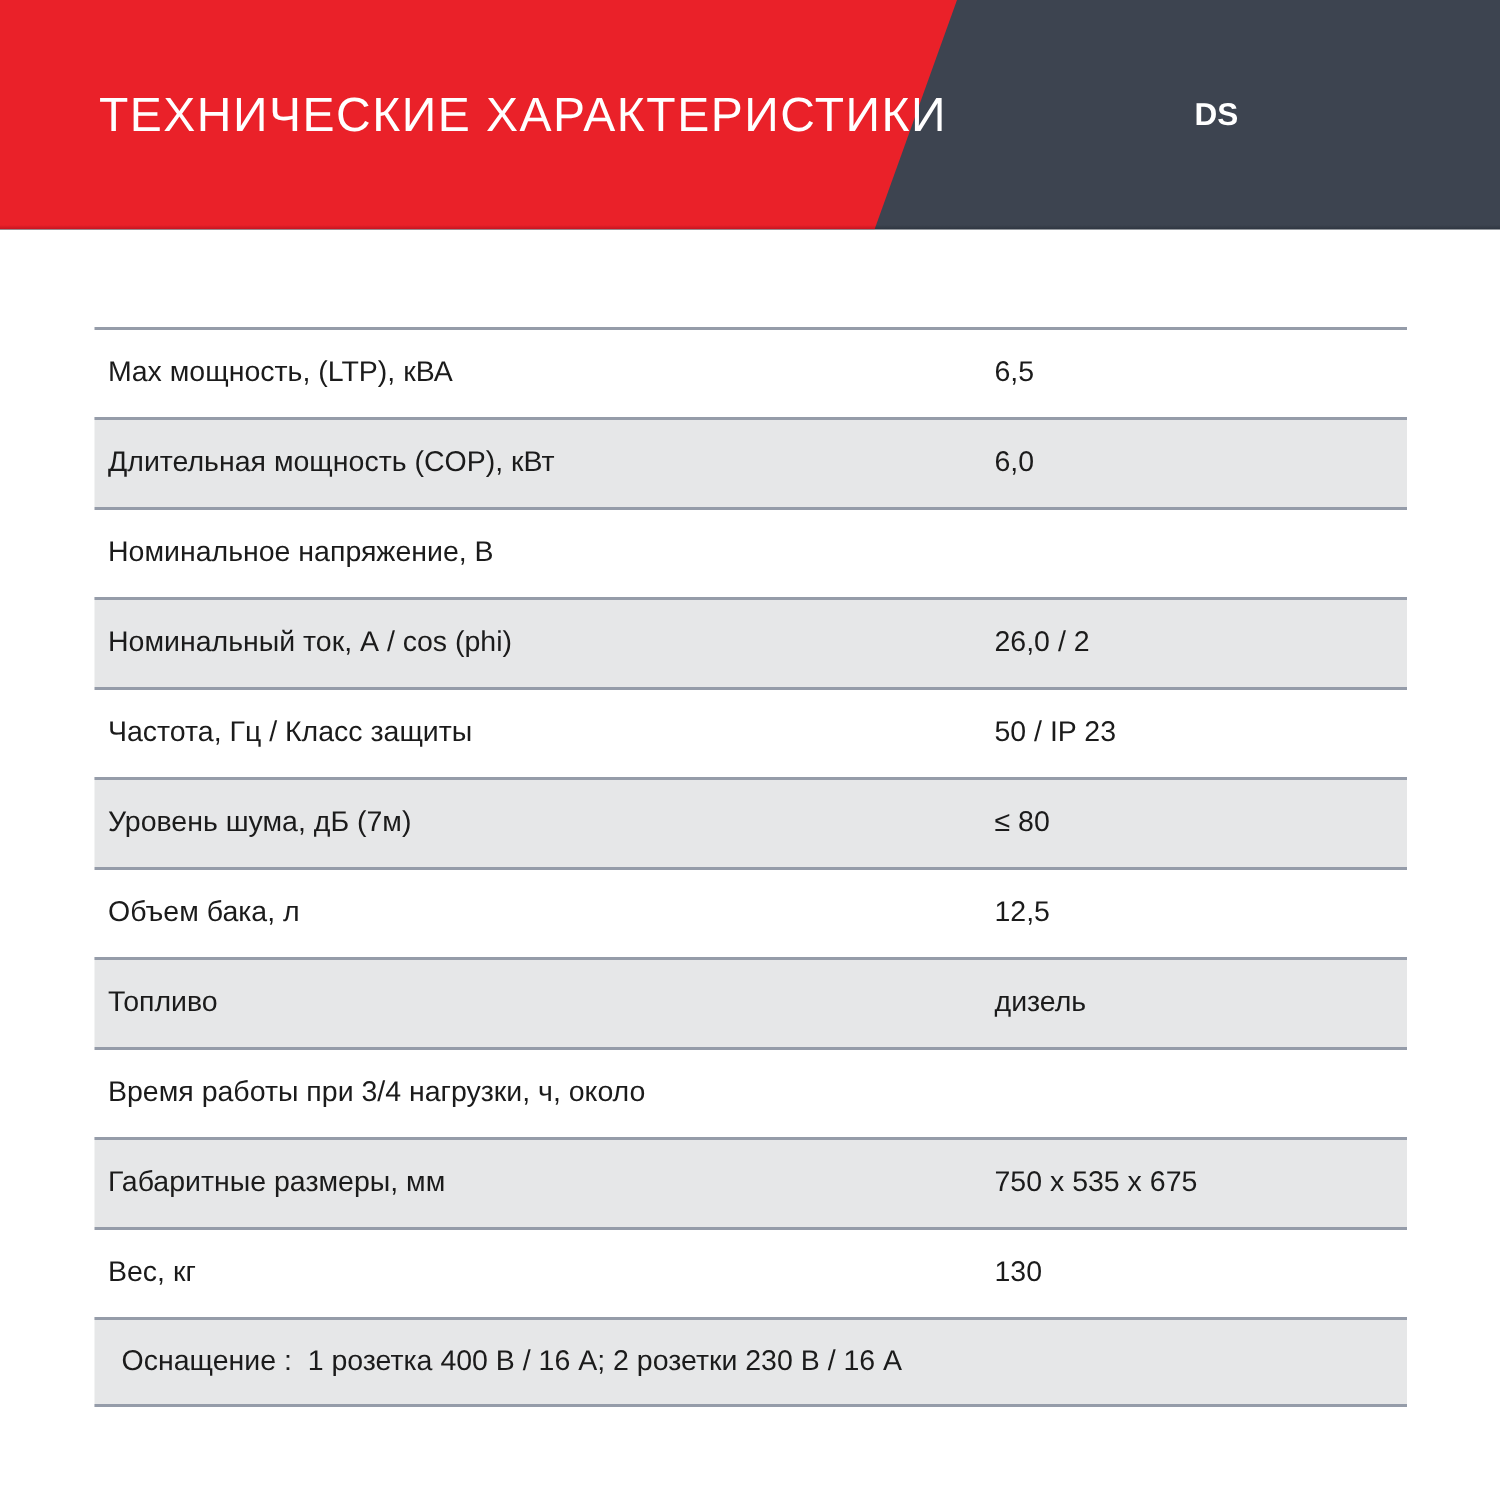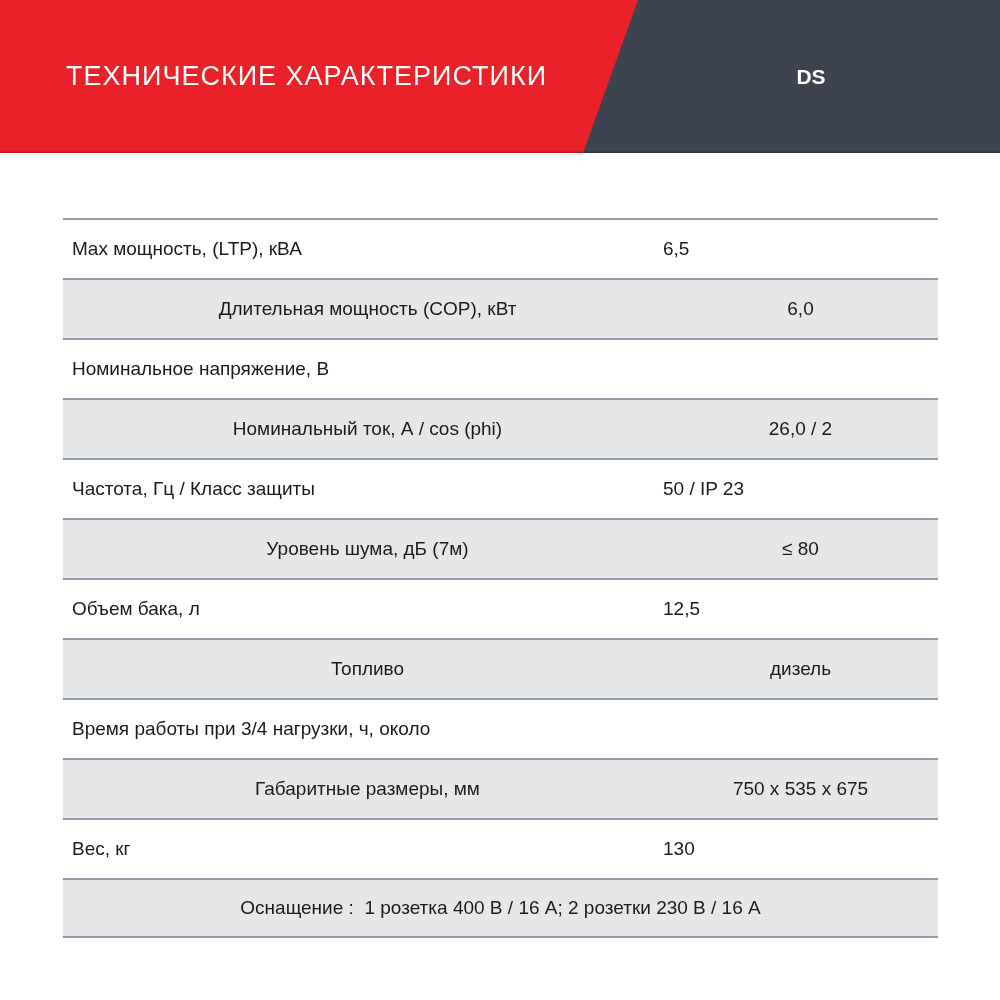--- a/index.html
+++ b/index.html
@@ -30,21 +30,21 @@
     background: linear-gradient(var(--red) calc(100% - 3px), var(--redDark));
     clip-path: polygon(0 0, 638px 0, 583px 100%, 0 100%);
   }
   .banner-title {
     position: absolute;
     left: 66px; top: 0;
     height: 153px;
     display: flex;
     align-items: center;
     color: var(--bannerText);
-    font-size: 27px;
+    font-size: 32px;
     font-weight: 400;
     letter-spacing: 1px;
     white-space: nowrap;
   }
   .banner-model {
     position: absolute;
     left: 638px; top: 0;
     width: 346px;
     height: 153px;
     display: flex;
@@ -72,36 +72,35 @@
     border-top: 2px solid var(--border);
     font-size: 19px;
     color: var(--text);
     background: #ffffff;
   }
   .spec-row:last-child {
     border-bottom: 2px solid var(--border);
   }
   .spec-row.shaded {
     background: var(--rowGray);
-    text-align: center;
   }
   .cell-label {
     box-sizing: border-box;
     flex: 0 0 600px;
     padding-left: 9px;
     white-space: pre-wrap;
   }
   .cell-value {
     flex: 1 1 auto;
     white-space: pre-wrap;
   }
   .cell-full {
     box-sizing: border-box;
     flex: 1 1 auto;
-    padding-left: 0;
+    padding-left: 18px;
     white-space: pre-wrap;
   }
 </style>
 </head>
 <body>
 
 <div class="banner">
   <div class="banner-red"></div>
   <div class="banner-title">ТЕХНИЧЕСКИЕ ХАРАКТЕРИСТИКИ</div>
   <div class="banner-model">

